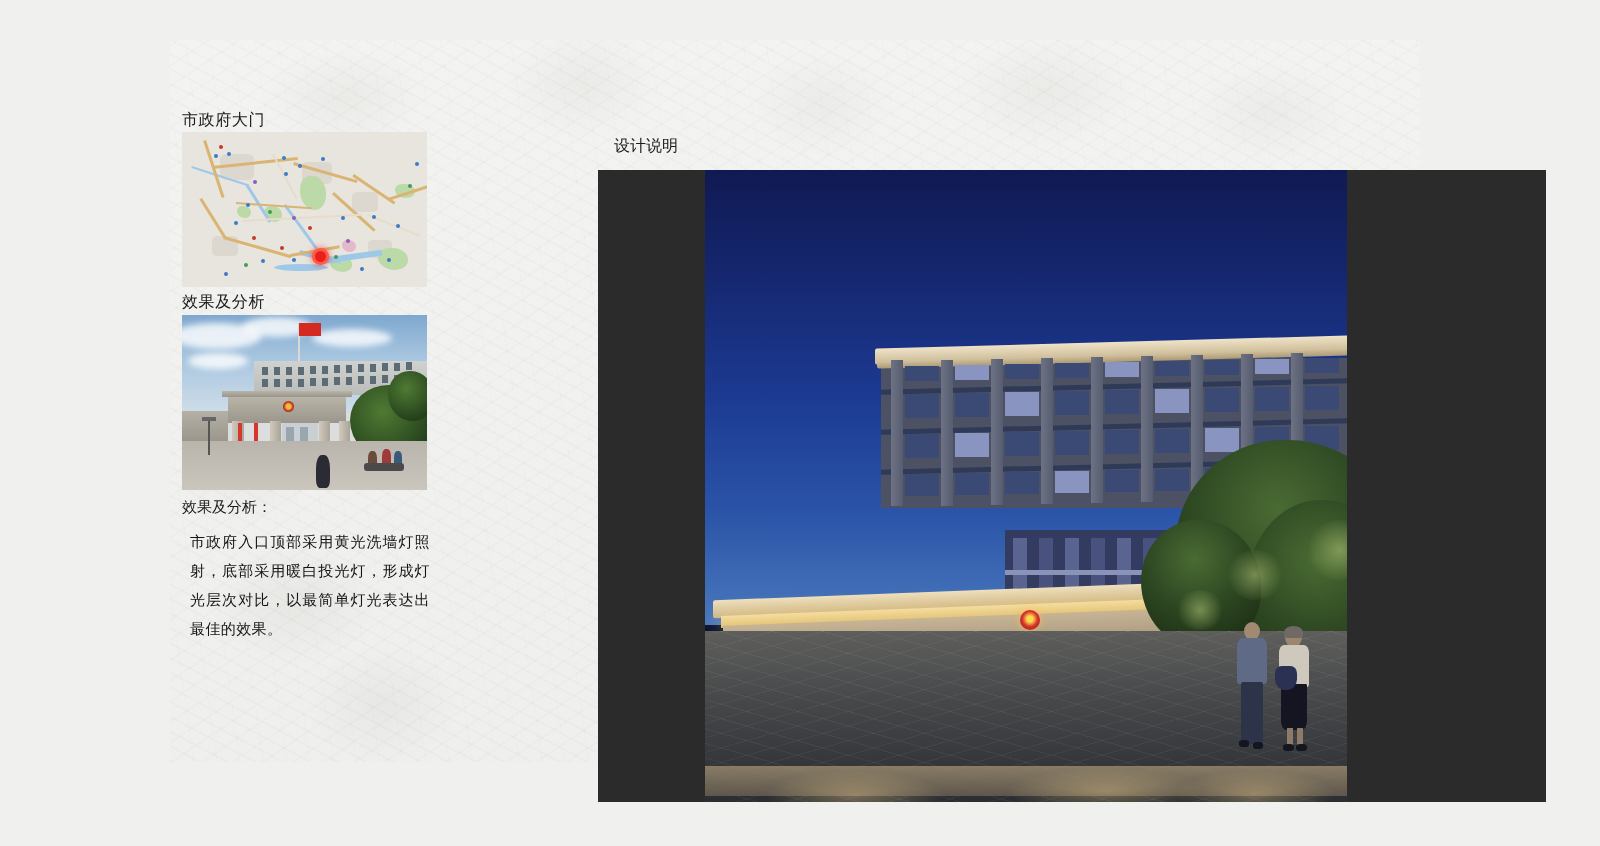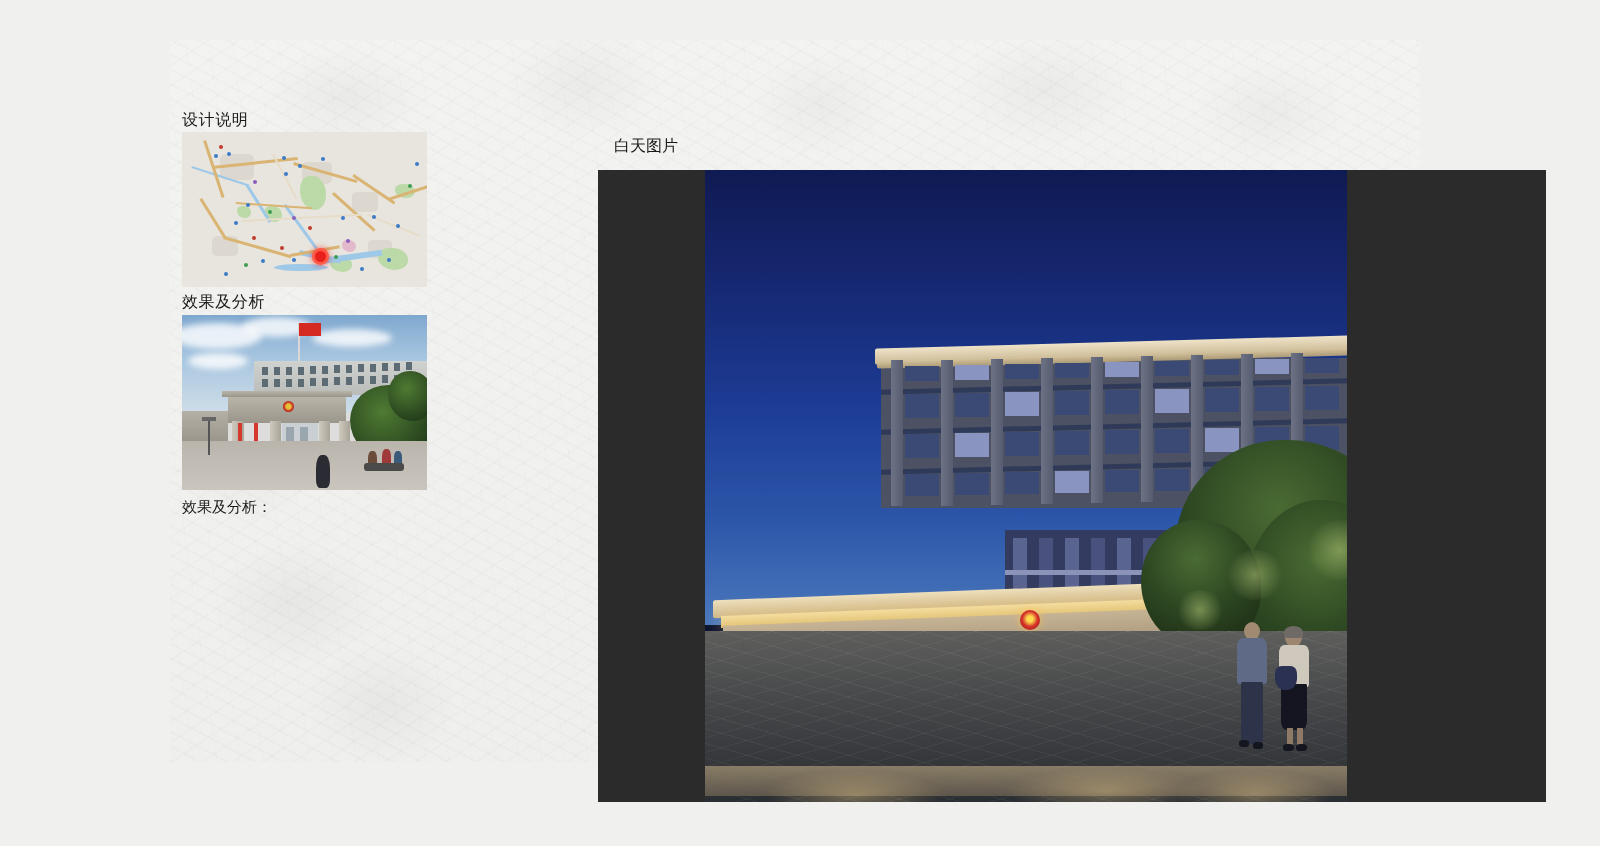--- a/index.html
+++ b/index.html
@@ -149,21 +149,21 @@
   .bag { position:absolute; background:#2a3152; border-radius:30% 30% 45% 45%; }
 </style>
 </head>
 <body>
 
 <div id="root">
 
   <div id="slide">
 
 
-    <div class="lbl" id="lbl-map">设计说明</div>
+    <div class="lbl" id="lbl-map">市政府大门</div>
 
     <div class="thumb" id="thumb-map">
       <div class="map-bg">
 
         <div class="map-block" style="left:38px;top:22px;width:34px;height:26px;"></div>
         <div class="map-block" style="left:120px;top:30px;width:30px;height:22px;"></div>
         <div class="map-block" style="left:170px;top:60px;width:26px;height:20px;"></div>
         <div class="map-block" style="left:30px;top:104px;width:26px;height:20px;"></div>
         <div class="map-block" style="left:186px;top:108px;width:24px;height:18px;"></div>
 
@@ -292,22 +292,23 @@
       <div class="ph-person" style="left:134px;top:140px;width:14px;height:33px;"></div>
       <div class="ph-person" style="left:186px;top:136px;width:9px;height:18px;background:#6b4b3a;"></div>
       <div class="ph-person" style="left:200px;top:134px;width:9px;height:18px;background:#a03a3a;"></div>
       <div class="ph-person" style="left:212px;top:136px;width:8px;height:16px;background:#3a5a7a;"></div>
       <div style="position:absolute;left:182px;top:148px;width:40px;height:8px;background:#4a4a4a;border-radius:3px;"></div>
       <div style="position:absolute;left:26px;top:106px;width:2px;height:34px;background:#555;"></div>
       <div style="position:absolute;left:20px;top:102px;width:14px;height:4px;background:#666;"></div>
     </div>
 
     <div id="note-title">效果及分析：</div>
-
-    <div id="caption">白天图片</div>
+    <div id="note-body">市政府入口顶部采用黄光洗墙灯照射，底部采用暖白投光灯，形成灯光层次对比，以最简单灯光表达出最佳的效果。</div>
+
+    <div id="caption">设计说明</div>
 
     <div id="frame">
       <div id="render">
 
         <div class="sky"></div>
 
         <div class="rear" style="left:176px;top:188px;width:466px;height:150px;"></div>
         <div class="rear-roof" style="left:170px;top:172px;width:478px;height:16px;transform:skewY(-1.6deg);"></div>
         <div class="rear-roof" style="left:172px;top:186px;width:474px;height:6px;background:linear-gradient(#cdbb94,#ab9a78);transform:skewY(-1.6deg);"></div>
         <div class="rear-band" style="left:176px;top:214px;width:466px;height:5px;transform:skewY(-1.4deg);"></div>

